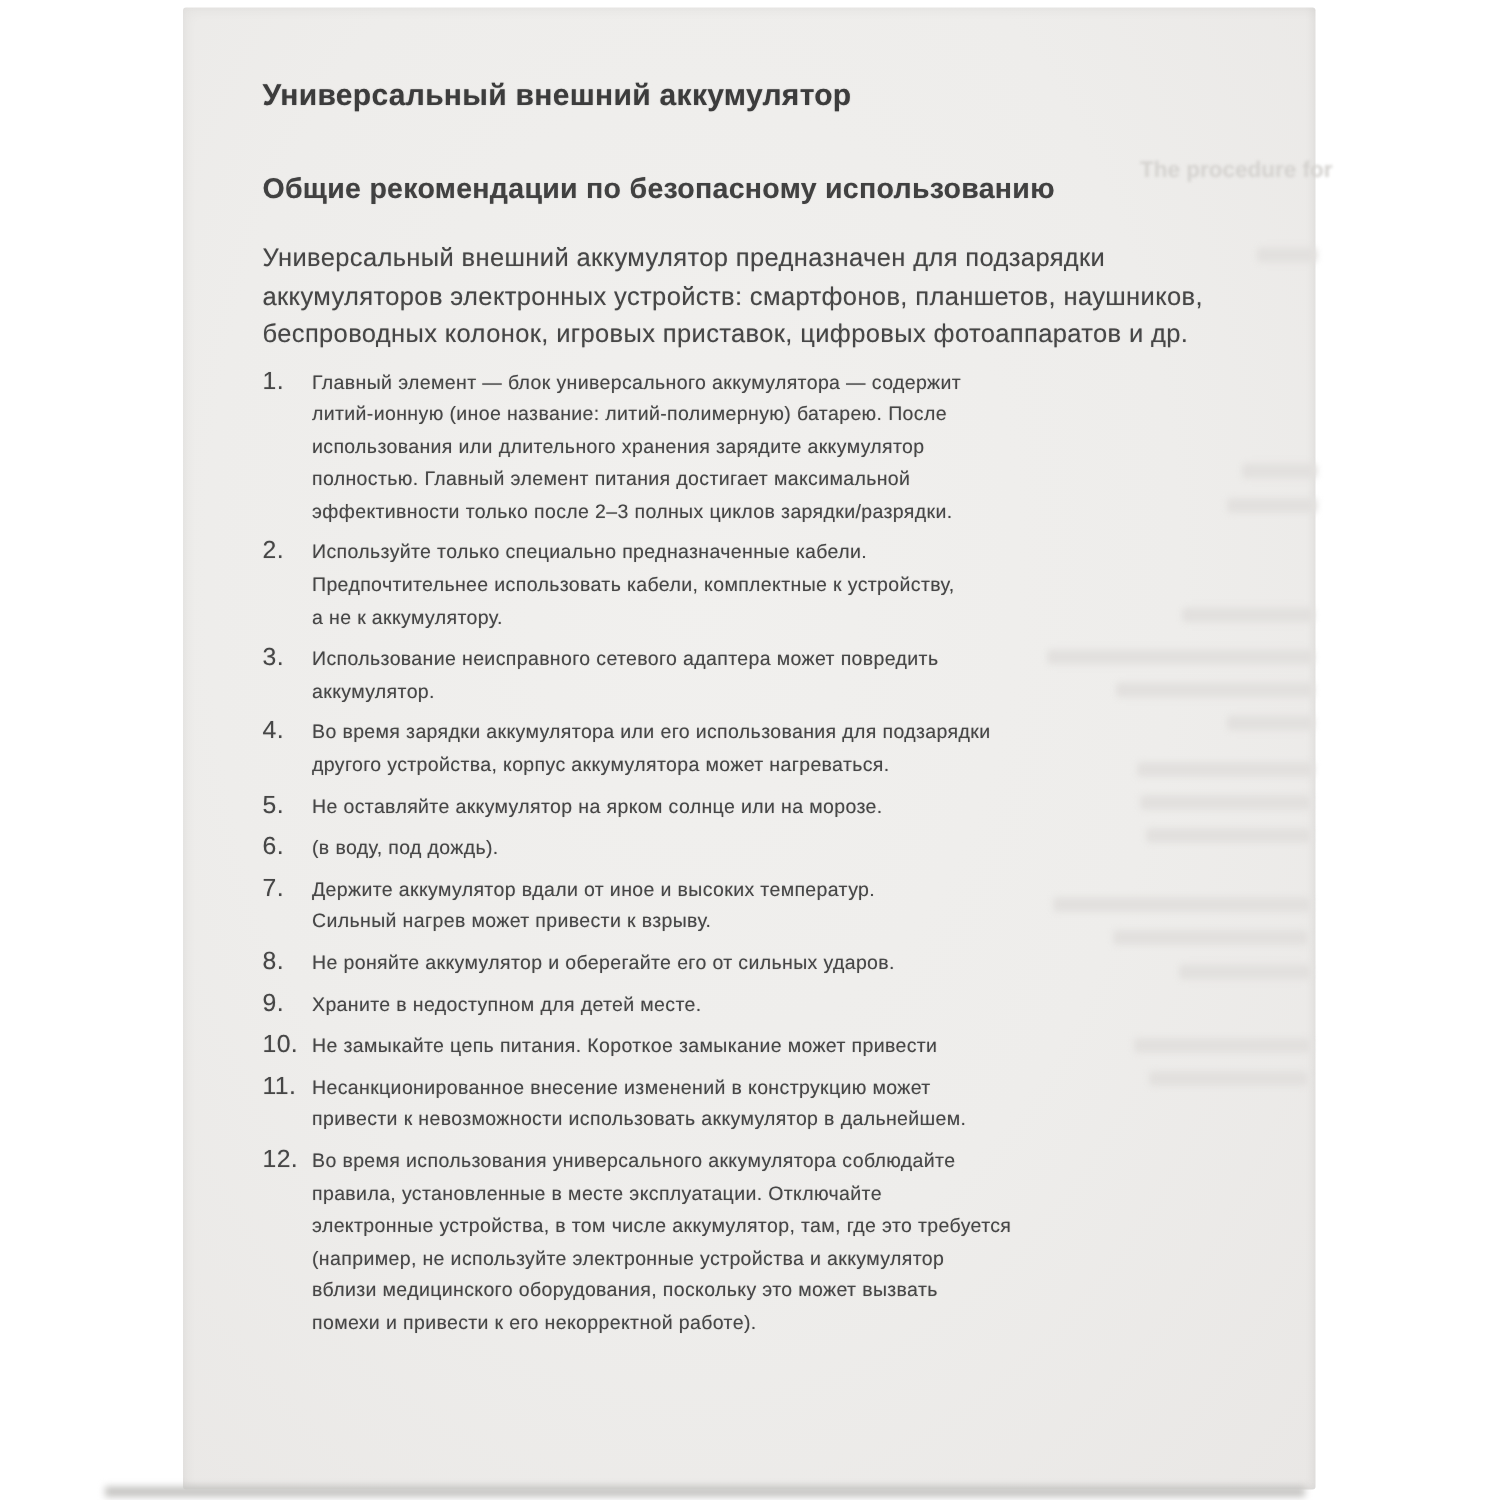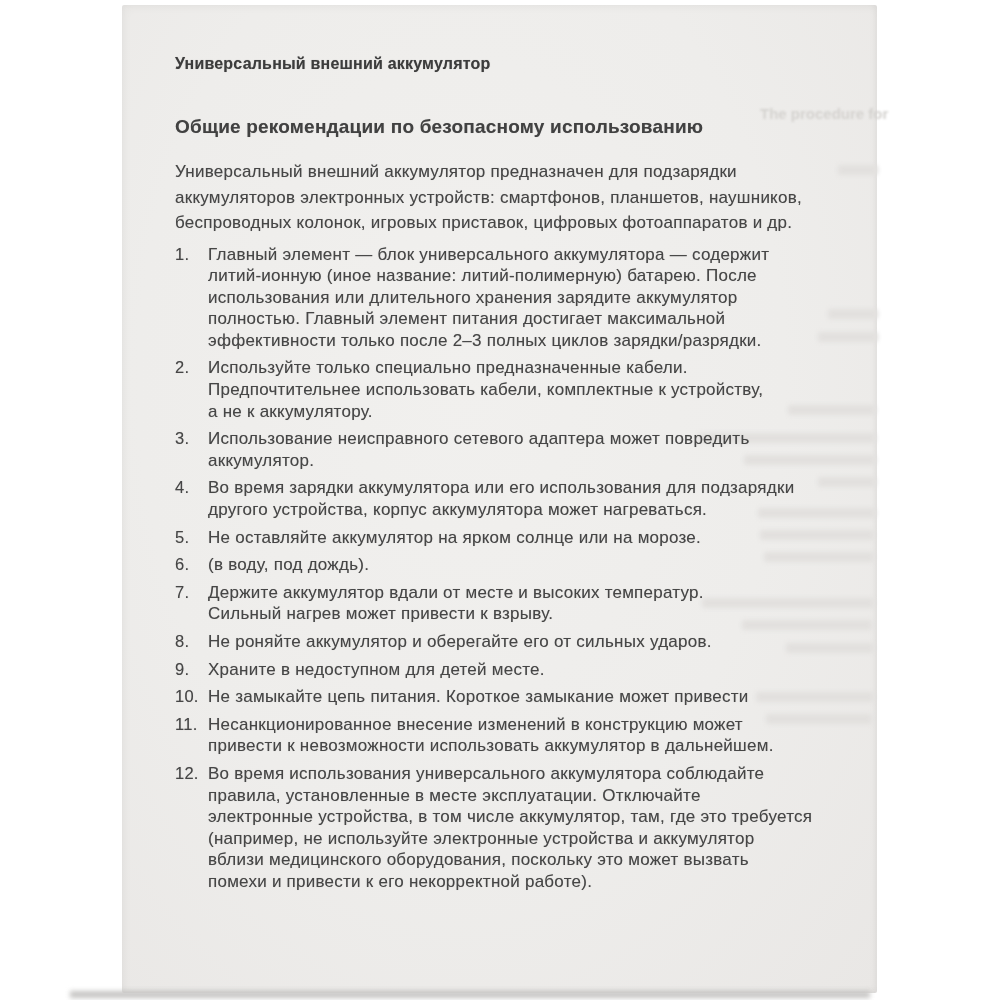--- a/index.html
+++ b/index.html
@@ -16,21 +16,21 @@
     box-sizing:border-box;
     padding:0 58px 0 53px;
     color:#464646;
   }
   .sheet-shadow{
     position:absolute;left:70px;top:991px;width:800px;height:7px;
     background:#c6c5c3;filter:blur(2.5px);
   }
   h1{
     margin:0;padding-top:42px;
-    font-size:16px;line-height:34px;font-weight:bold;
+    font-size:20px;line-height:34px;font-weight:bold;
     color:#3c3c3c;letter-spacing:0.2px;
     text-shadow:0 0 0.8px rgba(60,60,60,0.45);
   }
   h2{
     margin:35px 0 0 0;
     font-size:19px;line-height:22px;font-weight:bold;
     color:#414141;letter-spacing:0.2px;
     text-shadow:0 0 0.7px rgba(65,65,65,0.4);
   }
   .intro{margin-top:21px;}
@@ -43,21 +43,21 @@
   }
   ol.safety li{
     position:relative;padding-left:33px;margin-bottom:6px;
   }
   ol.safety .num{
     position:absolute;left:0;top:0;
     font-size:16.5px;line-height:21.6px;letter-spacing:0.25px;
     text-shadow:0 0 0.7px rgba(70,70,70,0.4);
   }
   ol.safety .line{
-    font-size:17px;line-height:21.6px;letter-spacing:0.25px;
+    font-size:13px;line-height:21.6px;letter-spacing:0.25px;
     text-shadow:0 0 0.7px rgba(70,70,70,0.4);
   }
   
   .ghosts{position:absolute;left:0;top:0;width:755px;height:988px;pointer-events:none;}
   .ghost-text{
     position:absolute;left:638px;top:100px;width:130px;
     font-size:15px;font-weight:bold;color:#d4d2cf;
     filter:blur(1px);white-space:nowrap;overflow:hidden;
   }
   .gbar{position:absolute;height:10px;background:#e2e0de;filter:blur(2px);border-radius:3px;}
@@ -124,21 +124,21 @@
       <li>
         <span class="num">5.</span>
         <div class="line">Не оставляйте аккумулятор на ярком солнце или на морозе.</div>
       </li>
       <li>
         <span class="num">6.</span>
         <div class="line">(в воду, под дождь).</div>
       </li>
       <li>
         <span class="num">7.</span>
-        <div class="line">Держите аккумулятор вдали от месте и высоких температур.</div>
+        <div class="line">Держите аккумулятор вдали от иное и высоких температур.</div>
         <div class="line">Сильный нагрев может привести к взрыву.</div>
       </li>
       <li>
         <span class="num">8.</span>
         <div class="line">Не роняйте аккумулятор и оберегайте его от сильных ударов.</div>
       </li>
       <li>
         <span class="num">9.</span>
         <div class="line">Храните в недоступном для детей месте.</div>
       </li>

